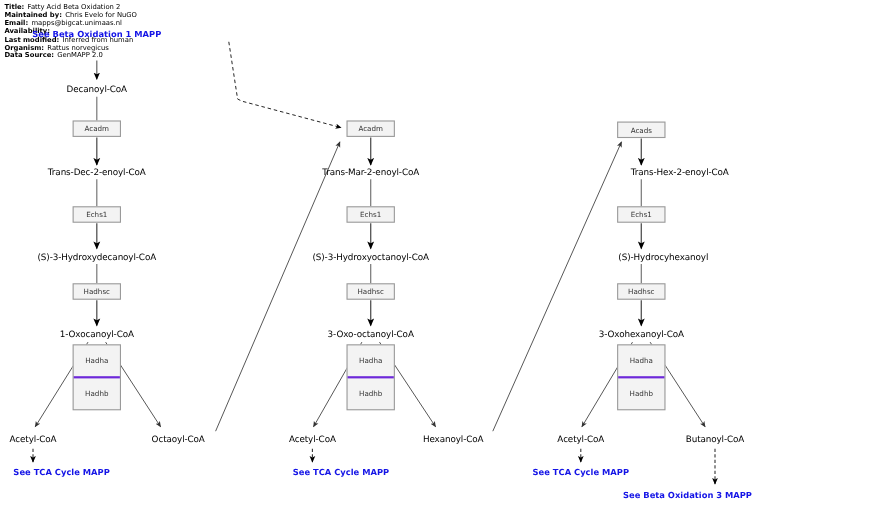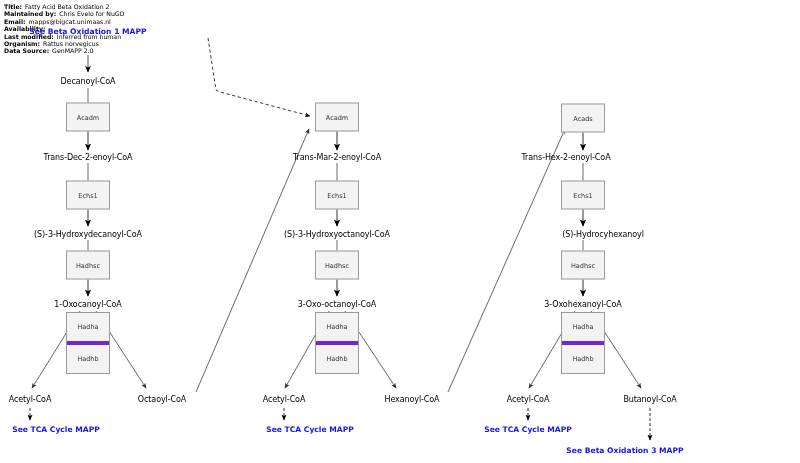--- a/index.html
+++ b/index.html
@@ -57,21 +57,21 @@
     white-space: nowrap;
     transform: translate(-50%, -50%);
     letter-spacing: -0.1px;
     z-index: 4;
   }
 
   
   .gene {
     position: absolute;
     width: 44px;
-    height: 29px;
+    height: 15px;
     background: #f3f3f3;
     border: 1px solid #9a9a9a;
     box-sizing: border-box;
     font-size: 6.5px;
     color: #333333;
     display: flex;
     align-items: center;
     justify-content: center;
     transform: translate(-50%, -50%);
     z-index: 6;
@@ -89,21 +89,21 @@
   .gene-stack > div {
     height: 28px;
     font-size: 6.5px;
     color: #333333;
     display: flex;
     align-items: center;
     justify-content: center;
     white-space: nowrap;
   }
   .gene-stack > div + div {
-    border-top: 4px solid #6d28d9;
+    border-top: 2px solid #6d28d9;
   }
 
   
   .mapp-link {
     position: absolute;
     font-size: 7.6px;
     font-weight: bold;
     color: #1414e6;
     white-space: nowrap;
     transform: translate(-50%, -50%);
@@ -218,21 +218,21 @@
   <div class="metab" style="left:337px; top:304px;">3-Oxo-octanoyl-CoA</div>
   <div class="gene-stack" style="left:337px; top:343px;">
     <div>Hadha</div>
     <div>Hadhb</div>
   </div>
   <div class="metab" style="left:284px; top:399px;">Acetyl-CoA</div>
   <div class="metab" style="left:412px; top:399px;">Hexanoyl-CoA</div>
   <div class="mapp-link" style="left:310px; top:429px;">See TCA Cycle MAPP</div>
 
   <div class="gene" style="left:583px; top:118px;">Acads</div>
-  <div class="metab" style="left:566px; top:157px;">Trans-Hex-2-enoyl-CoA</div>
+  <div class="metab" style="left:618px; top:157px;">Trans-Hex-2-enoyl-CoA</div>
   <div class="gene" style="left:583px; top:195px;">Echs1</div>
   <div class="metab" style="left:603px; top:234px;">(S)-Hydrocyhexanoyl</div>
   <div class="gene" style="left:583px; top:265px;">Hadhsc</div>
   <div class="metab" style="left:583px; top:304px;">3-Oxohexanoyl-CoA</div>
   <div class="gene-stack" style="left:583px; top:343px;">
     <div>Hadha</div>
     <div>Hadhb</div>
   </div>
   <div class="metab" style="left:528px; top:399px;">Acetyl-CoA</div>
   <div class="metab" style="left:650px; top:399px;">Butanoyl-CoA</div>

